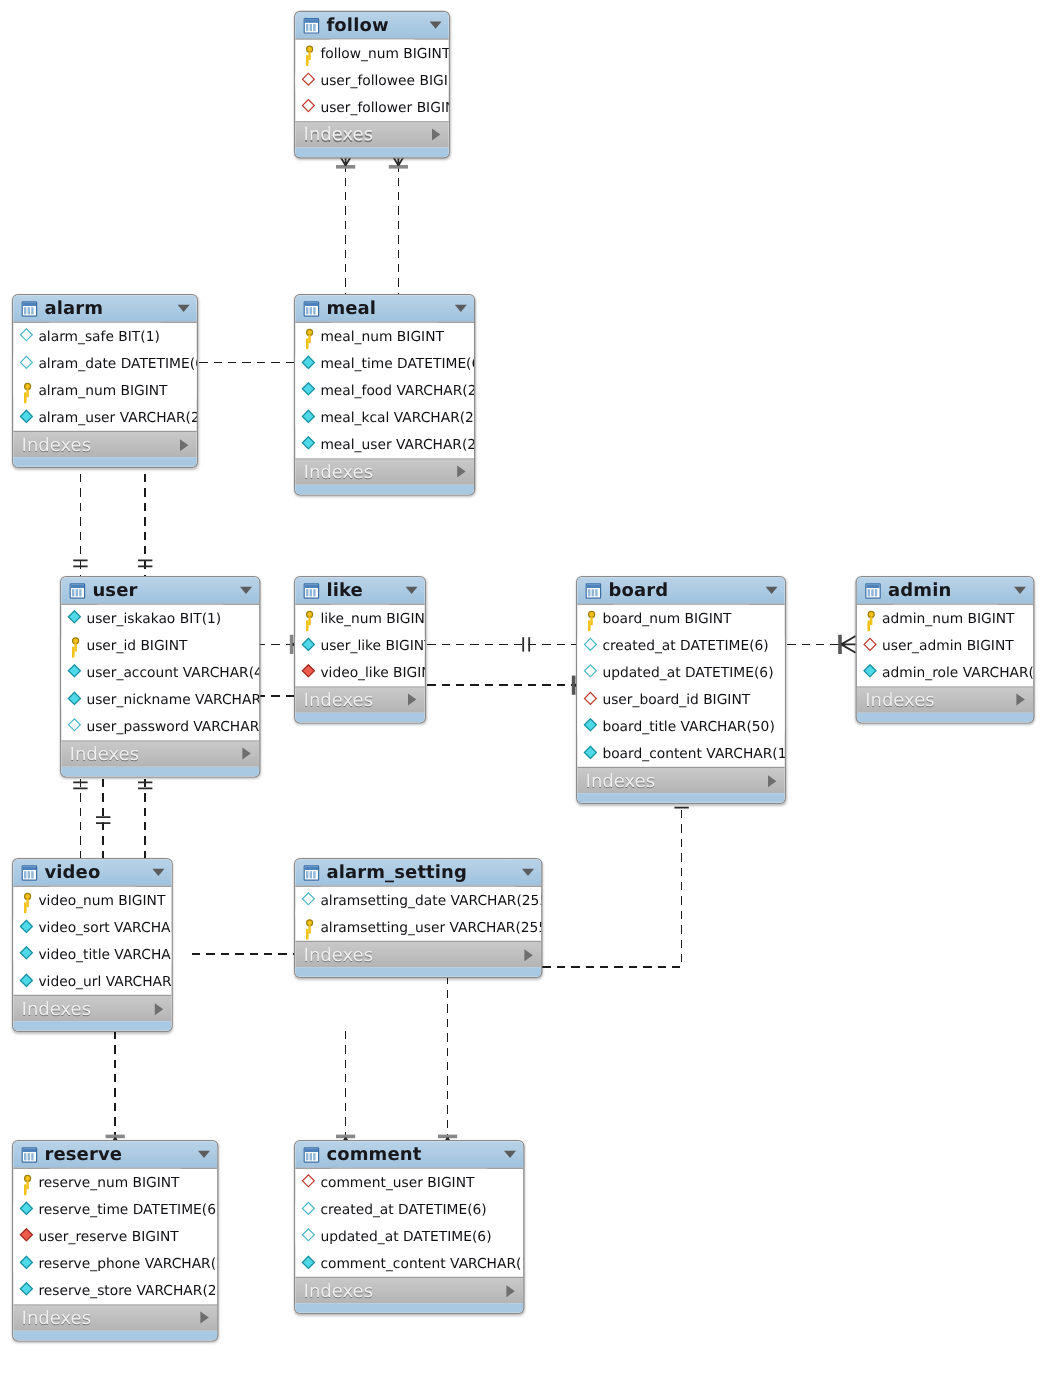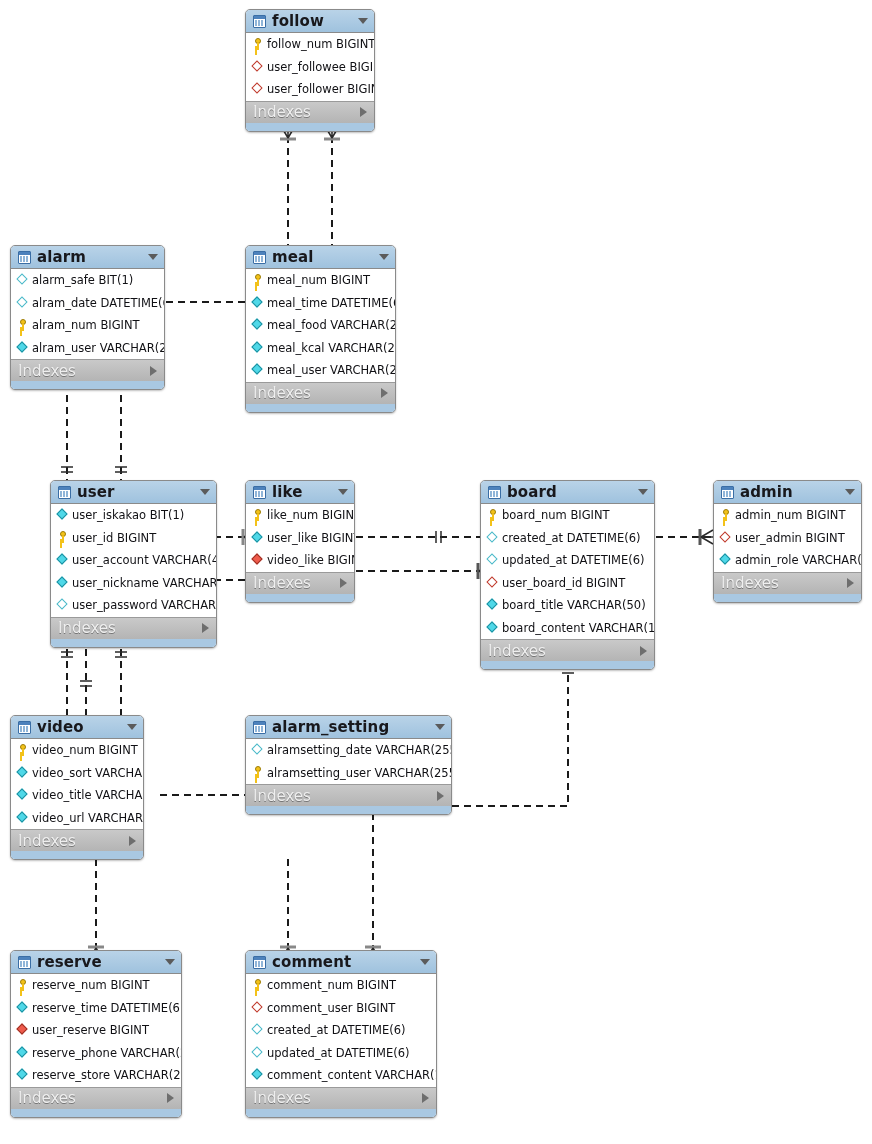--- a/index.html
+++ b/index.html
@@ -512,24 +512,20 @@
         <div class="foot-strip"></div>
       </div>
       <div class="tbl" style="left: 245px; top: 950px; width: 192px;">
         <div class="hdr">
           <span class="tbl-icon"></span>
           <span class="tname">comment</span>
           <span class="caret"></span>
         </div>
         <div class="cols">
           <div class="col">
-            <span class="gl key"></span>
-            <span class="ctext">comment_num BIGINT</span>
-          </div>
-          <div class="col">
             <span class="gl dia redhollow"></span>
             <span class="ctext">comment_user BIGINT</span>
           </div>
           <div class="col">
             <span class="gl dia hollow"></span>
             <span class="ctext">created_at DATETIME(6)</span>
           </div>
           <div class="col">
             <span class="gl dia hollow"></span>
             <span class="ctext">updated_at DATETIME(6)</span>

